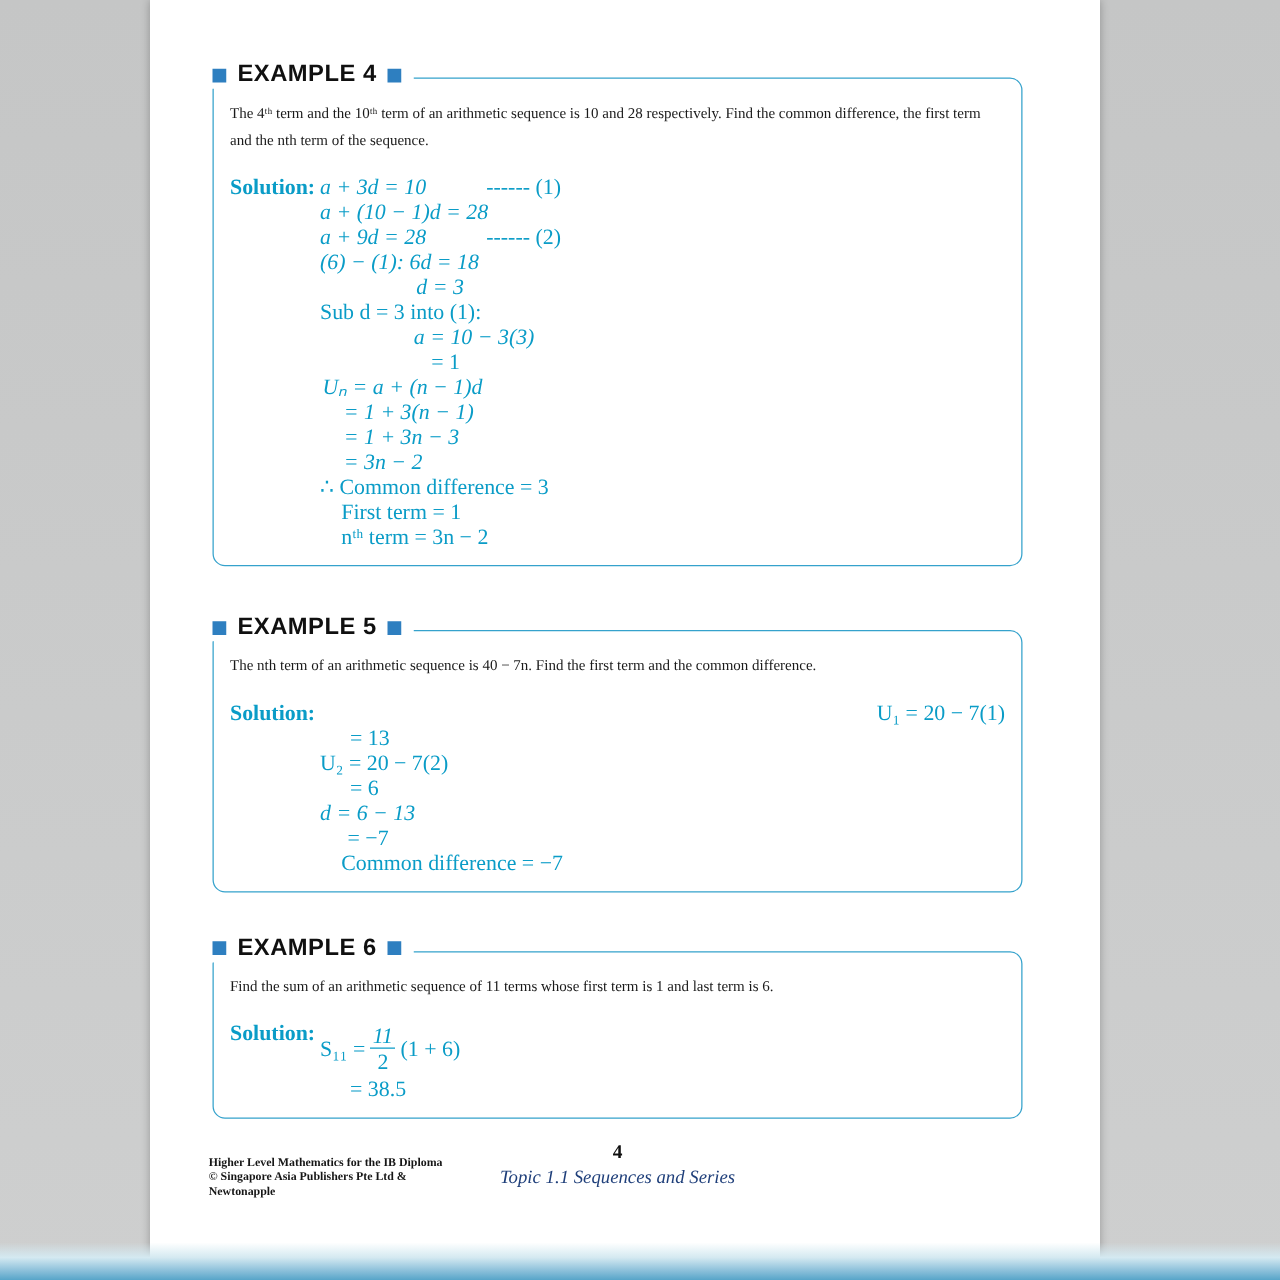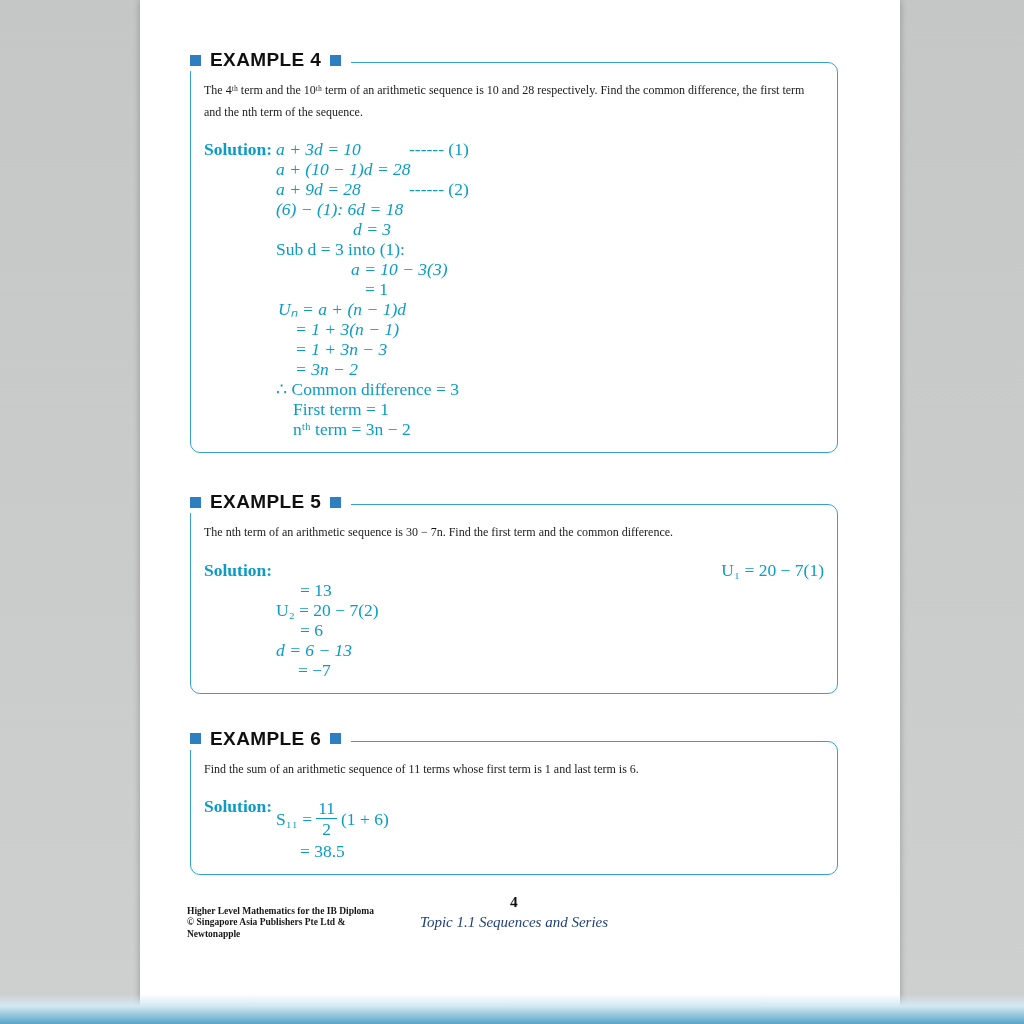--- a/index.html
+++ b/index.html
@@ -1,18 +1,18 @@
 <!DOCTYPE html>
 <html><head>
 <meta charset="utf-8">
 <style>
   html,body { margin:0; padding:0; }
   body { background:#c9caca; font-family:"Liberation Serif", serif; }
   .stage { position:relative; width:1024px; height:1024px; background:linear-gradient(180deg,#c5c6c6,#cecfcf); overflow:hidden; }
-  .paper { position:absolute; left:140px; top:0; width:760px; height:1024px; background:#ffffff;
+  .paper { position:absolute; left:120px; top:0; width:760px; height:1024px; background:#ffffff;
            box-sizing:border-box; padding:0 62px 0 50px; box-shadow:0 0 7px rgba(0,0,0,.28); }
 
   .example-box { position:relative; border:1.6px solid #35a2cc; border-radius:10px;
                  padding:17px 13px 13px 13px; box-sizing:border-box; }
   .box1 { margin-top:62px; }
   .box2 { margin-top:51px; }
   .box3 { margin-top:47px; }
 
   .example-header { position:absolute; top:-14px; left:-2px; background:#ffffff;
                     display:flex; align-items:center; gap:9px; padding-right:10px; padding-left:1px; }
@@ -24,21 +24,21 @@
 
   .solution { display:flex; margin-top:16px; }
   .solution-label { flex:0 0 72px; width:72px; font-weight:bold; font-size:17.5px; color:#0a9cc7; }
   .solution-lines { flex:1; font-size:17.5px; color:#0a9cc7; }
   .sol-line { position:relative; line-height:20px; }
   .sol-line.it { font-style:italic; }
   .sol-line .tail { position:absolute; left:133px; font-style:normal; }
 
   .frac-line { display:flex; align-items:center; margin:3px 0 2px 0; }
   .fraction { display:inline-flex; flex-direction:column; align-items:center; margin:0 4px; }
-  .fraction .num { padding:0 2px 1px 2px; border-bottom:1.4px solid currentColor; line-height:1.05; }
+  .fraction .num { padding:0 2px 1px 2px; border-bottom:1.4px solid currentColor; line-height:1.05;font-style:italic; }
   .fraction .den { padding-top:1px; line-height:1.05; }
 
   .footer { position:relative; margin-top:22px; height:75px; }
   .footer-left { position:absolute; left:-3px; top:9px; font-size:9.5px; line-height:11.5px; color:#161616; }
   .footer-left span { display:block;font-weight:bold; }
   .footer-center { position:absolute; left:50%; transform:translateX(-50%); top:-4px; text-align:center; }
   .page-number { font-weight:bold; font-size:15.5px; color:#101010; }
   .topic { font-style:italic; font-size:15px; color:#1f3f7a; margin-top:3px; white-space:nowrap; }
 
   .bottom-gradient { position:absolute; left:0; bottom:0; width:1024px; height:30px;
@@ -78,30 +78,31 @@
           </div>
       </div>
     </section>
 
     <section class="example-box box2">
       <div class="example-header">
         <span class="sq"></span>
         <span class="example-title">EXAMPLE 5</span>
         <span class="sq"></span>
       </div>
-      <p class="problem">The nth term of an arithmetic sequence is 30 − 7n. Find the first term and the common difference.</p>
+      <p class="problem">The nth term of an arithmetic sequence is 40 − 7n. Find the first term and the common difference.</p>
       <div class="solution">
         <span class="solution-label">Solution:</span>
         <div class="solution-lines">
             <div class="sol-line" style="padding-left: 0px; text-align: right;"><span>U₁ = 20 − 7(1)</span></div>
             <div class="sol-line" style="padding-left: 24px;"><span>= 13</span></div>
             <div class="sol-line" style="padding-left: 0px;"><span>U₂ = 20 − 7(2)</span></div>
             <div class="sol-line" style="padding-left: 24px;"><span>= 6</span></div>
             <div class="sol-line it" style="padding-left: 0px;"><span>d = 6 − 13</span></div>
             <div class="sol-line" style="padding-left: 22px;"><span>= −7</span></div>
+            <div class="sol-line" style="padding-left: 17px;"><span>Common difference = −7</span></div>
           </div>
       </div>
     </section>
 
     <section class="example-box box3">
       <div class="example-header">
         <span class="sq"></span>
         <span class="example-title">EXAMPLE 6</span>
         <span class="sq"></span>
       </div>

